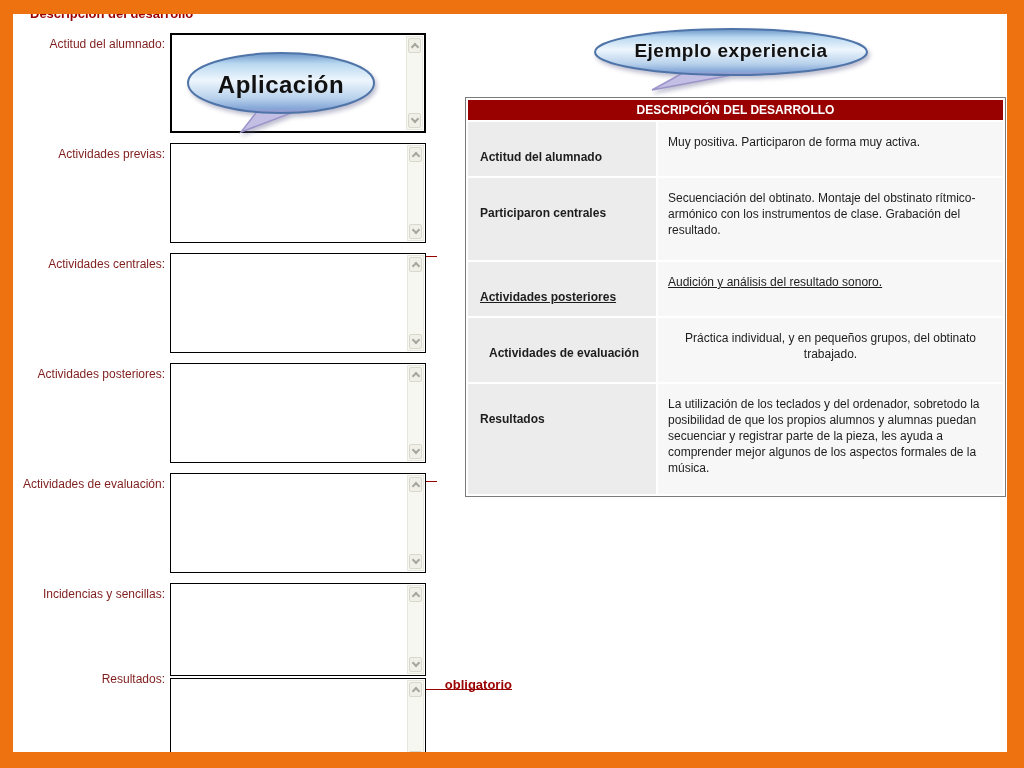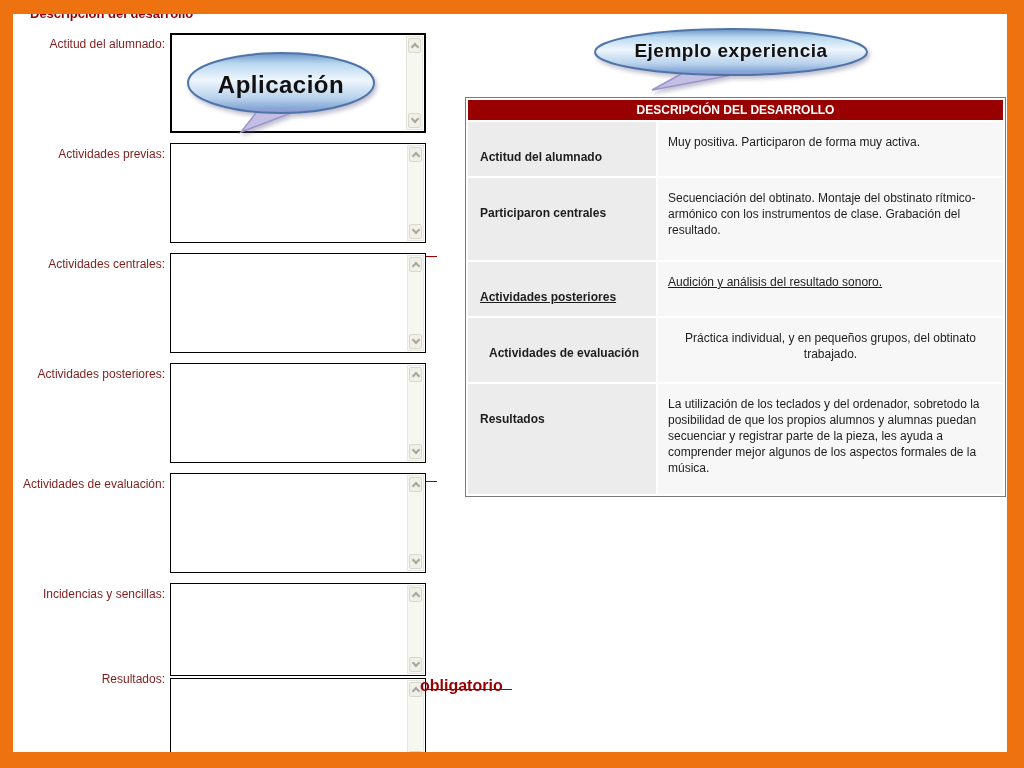--- a/index.html
+++ b/index.html
@@ -36,21 +36,21 @@
           border-left:2px solid #a6a69a; border-top:2px solid #a6a69a; }
   .chev.u { transform:rotate(45deg); top:5px; }
   .chev.d { transform:rotate(-135deg); top:2px; }
 
   
   .redline { position:absolute; height:1px; background:#990000; z-index:2; }
   #line-centrales  { left:426px; top:256px; width:11px; }
   #line-evaluacion { left:426px; top:481px; width:11px; }
   #line-obligatorio{ left:426px; top:689px; width:86px; }
   .obligatorio { position:absolute; left:420px; top:677px; width:92px;
-                 font-size:16px; font-weight:bold;
+                 text-align:right; font-size:13px; font-weight:bold;
                  color:#990000; z-index:2; }
 
   
   .bubble { position:absolute; z-index:6; }
   .bubble svg { filter:drop-shadow(2px 3px 2px rgba(110,110,150,.45)); }
   .bubble .btext { position:absolute; left:0; width:100%; text-align:center;
                    font-weight:bold; color:#111; letter-spacing:.5px; }
   #bubble-aplicacion { left:185px; top:52px; width:192px; height:84px; }
   #bubble-aplicacion .btext { top:19px; font-size:24px; }
   #bubble-ejemplo { left:592px; top:28px; width:278px; height:66px; }

